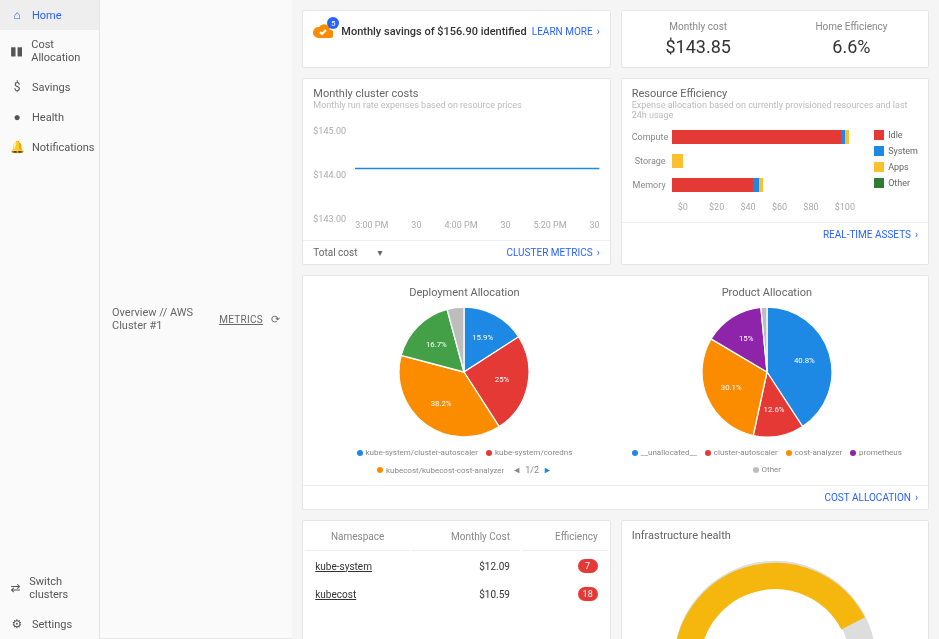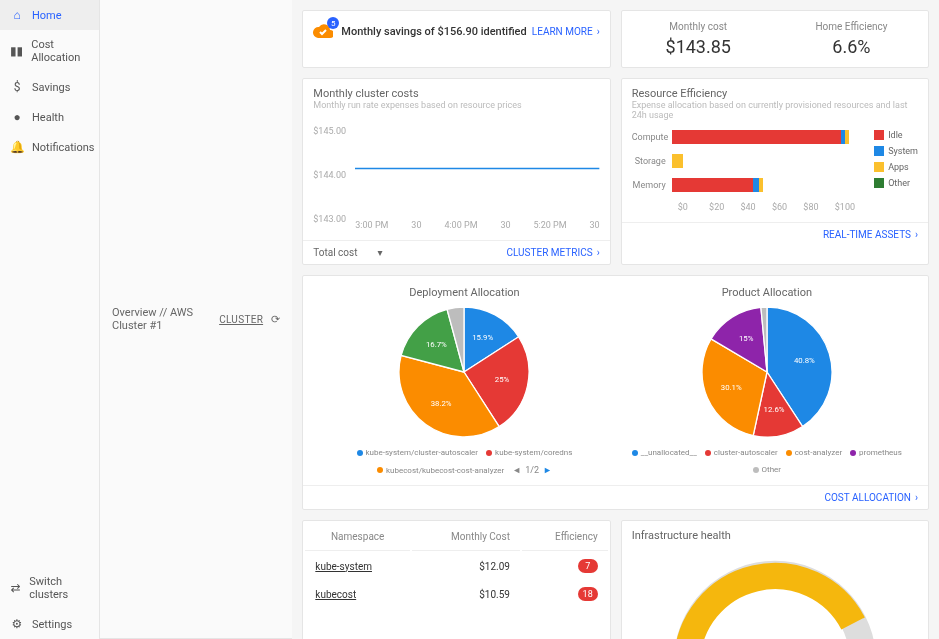--- a/index.html
+++ b/index.html
@@ -99,21 +99,21 @@
         <span class="icon">⚙</span>
         <span>Settings</span>
       </div>
     </div>
   </div>
 
   <div class="main">
     <div class="topbar">
       <span>Overview // AWS Cluster #1</span>
       <div class="topbar-right">
-        <span class="upgrade">CLUSTER</span>
+        <span class="upgrade">METRICS</span>
         <span>⟳</span>
       </div>
     </div>
 
     <div class="content">
 
       <div class="row">
         <div class="card">
           <div class="savings-banner">
             <div class="savings-left">

